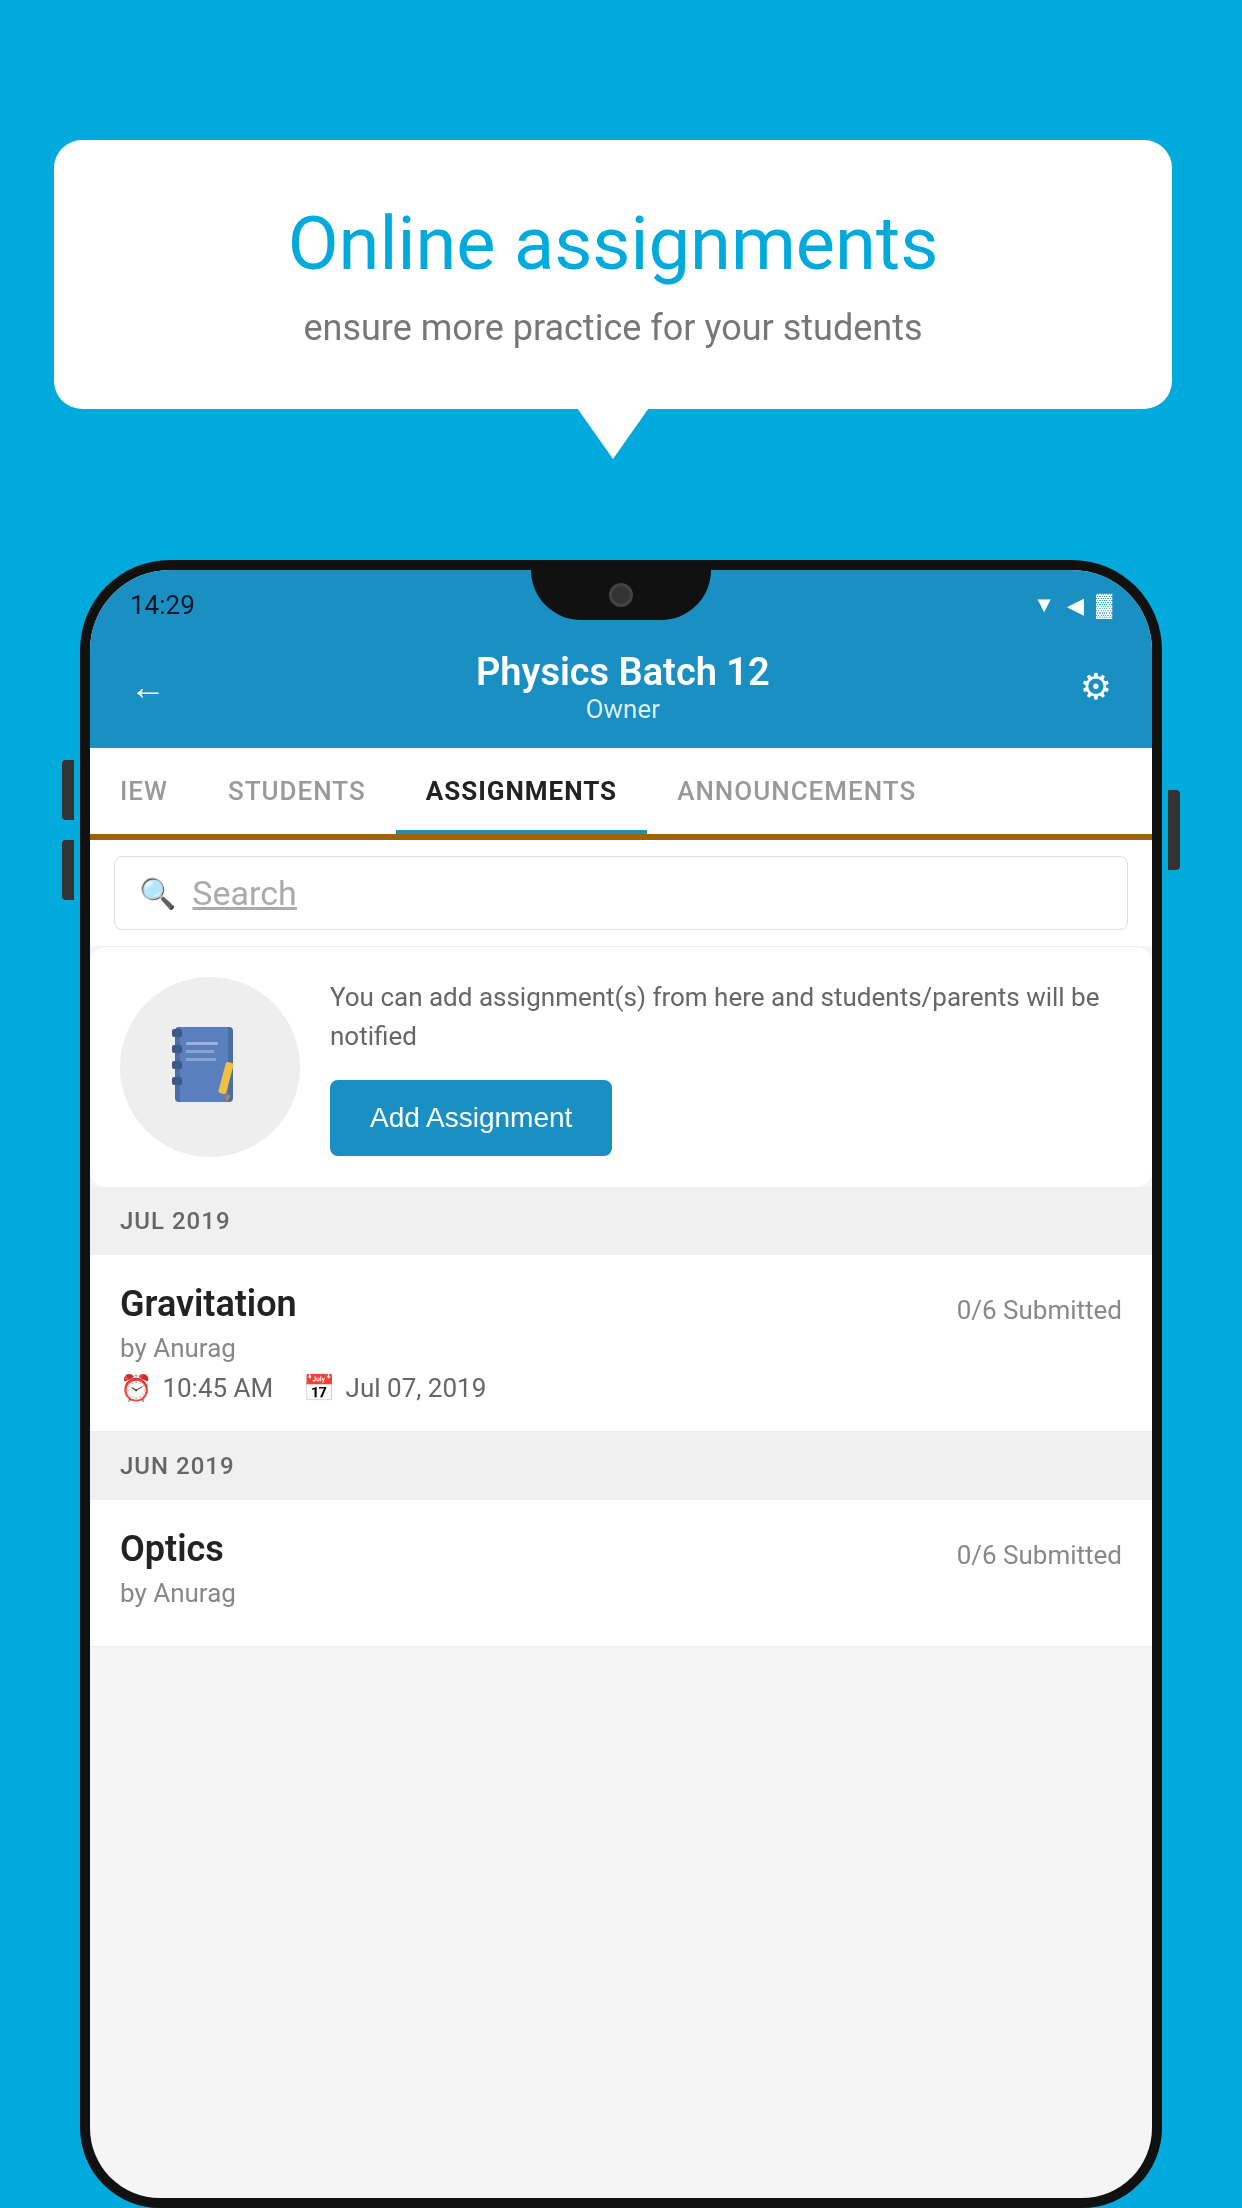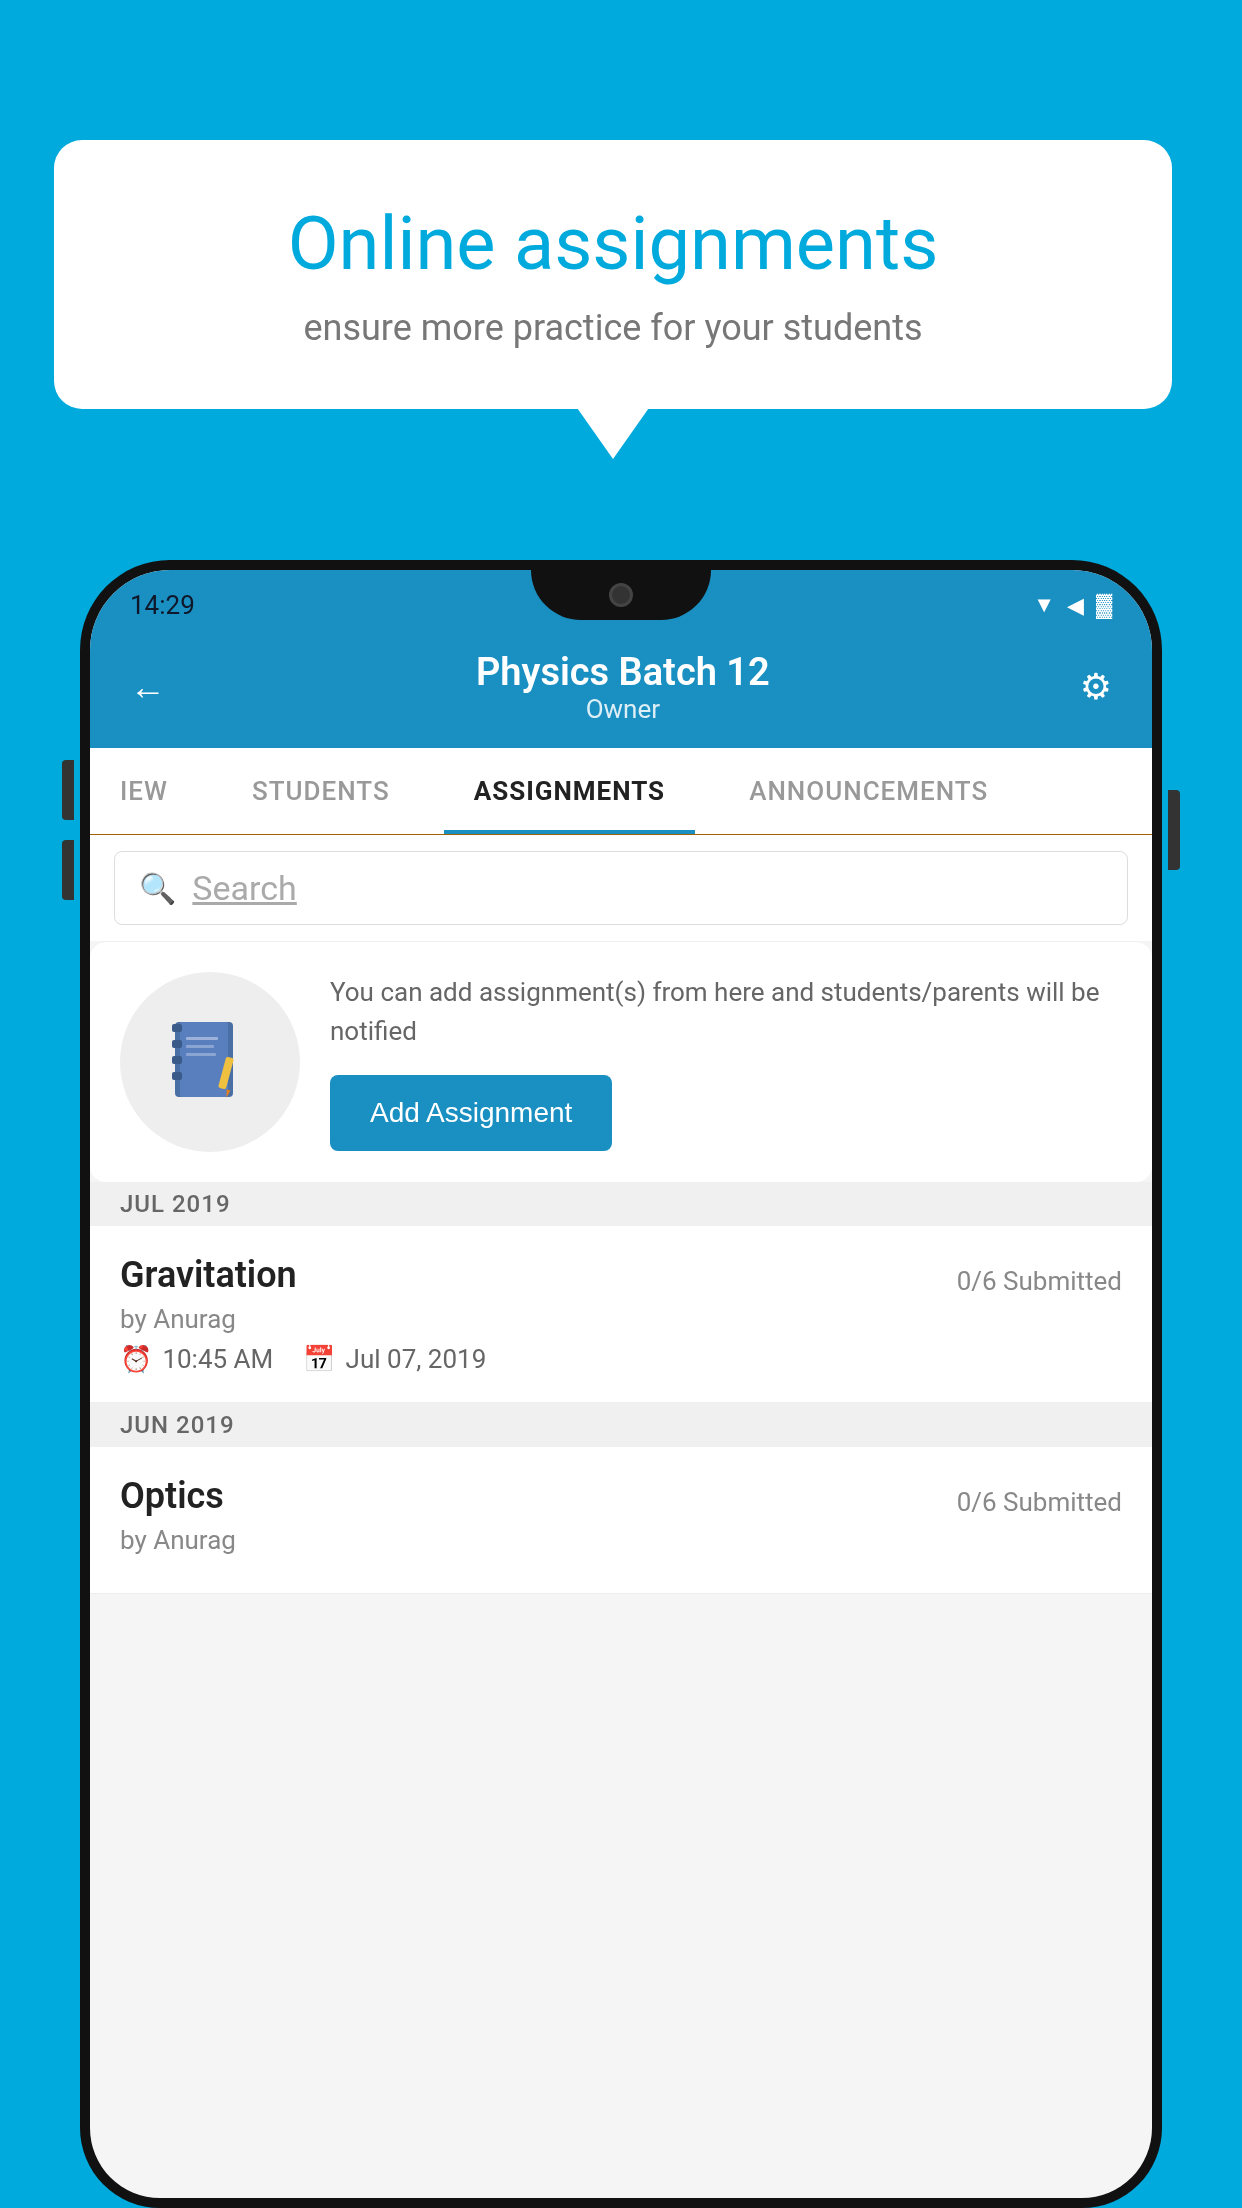--- a/index.html
+++ b/index.html
@@ -169,23 +169,22 @@
 
     .header-settings {
       color: white;
       font-size: 36px;
     }
 
     
     .tabs-bar {
       background: white;
       display: flex;
-      border-bottom: 1px solid #a16207;
+      border-bottom: 6px solid #a16207;
       overflow: hidden;
-      gap: 24px;
     }
 
     .tab-item {
       padding: 28px 30px;
       font-size: 26px;
       font-weight: 500;
       color: #999;
       letter-spacing: 1px;
       text-transform: uppercase;
       position: relative;
@@ -275,21 +274,21 @@
       border-radius: 8px;
       padding: 22px 40px;
       font-size: 28px;
       font-weight: 500;
       cursor: pointer;
     }
 
     
     .month-separator {
       background: #f0f0f0;
-      padding: 8px 30px;
+      padding: 20px 30px;
       font-size: 24px;
       font-weight: 500;
       color: #666;
       letter-spacing: 1px;
     }
 
     
     .assignment-item {
       background: white;
       padding: 28px 30px;

